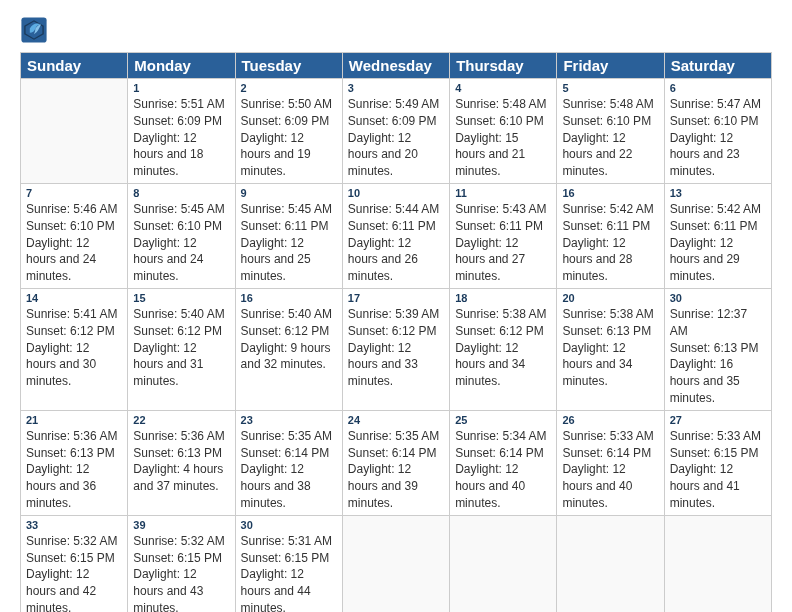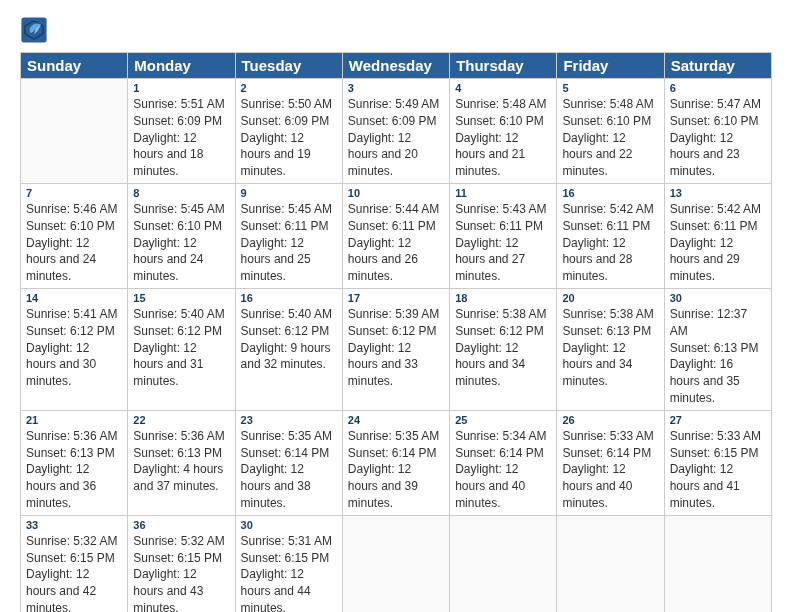--- a/index.html
+++ b/index.html
@@ -151,21 +151,21 @@
           <span>Sunrise: 5:49 AM</span><br>
           <span>Sunset: 6:09 PM</span><br>
           <span>Daylight: 12 hours and 20 minutes.</span>
         </div>
       </td>
           <td>
         <span class="day-number">4</span>
         <div class="day-info">
           <span>Sunrise: 5:48 AM</span><br>
           <span>Sunset: 6:10 PM</span><br>
-          <span>Daylight: 12 hours and 21 minutes.</span>
+          <span>Daylight: 15 hours and 21 minutes.</span>
         </div>
       </td>
           <td>
         <span class="day-number">5</span>
         <div class="day-info">
           <span>Sunrise: 5:48 AM</span><br>
           <span>Sunset: 6:10 PM</span><br>
           <span>Daylight: 12 hours and 22 minutes.</span>
         </div>
       </td>
@@ -355,21 +355,21 @@
         <tr>
           <td>
         <span class="day-number">33</span>
         <div class="day-info">
           <span>Sunrise: 5:32 AM</span><br>
           <span>Sunset: 6:15 PM</span><br>
           <span>Daylight: 12 hours and 42 minutes.</span>
         </div>
       </td>
           <td>
-        <span class="day-number">36</span>
+        <span class="day-number">39</span>
         <div class="day-info">
           <span>Sunrise: 5:32 AM</span><br>
           <span>Sunset: 6:15 PM</span><br>
           <span>Daylight: 12 hours and 43 minutes.</span>
         </div>
       </td>
           <td>
         <span class="day-number">30</span>
         <div class="day-info">
           <span>Sunrise: 5:31 AM</span><br>

